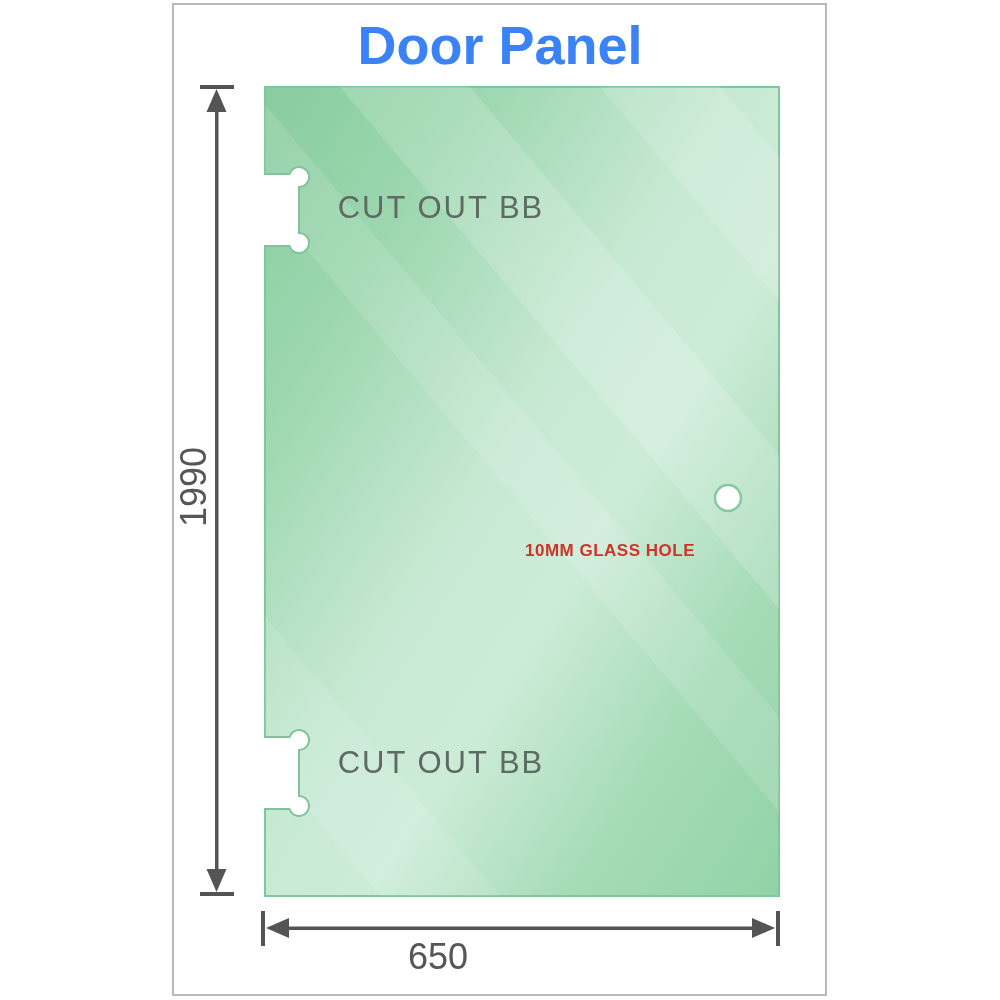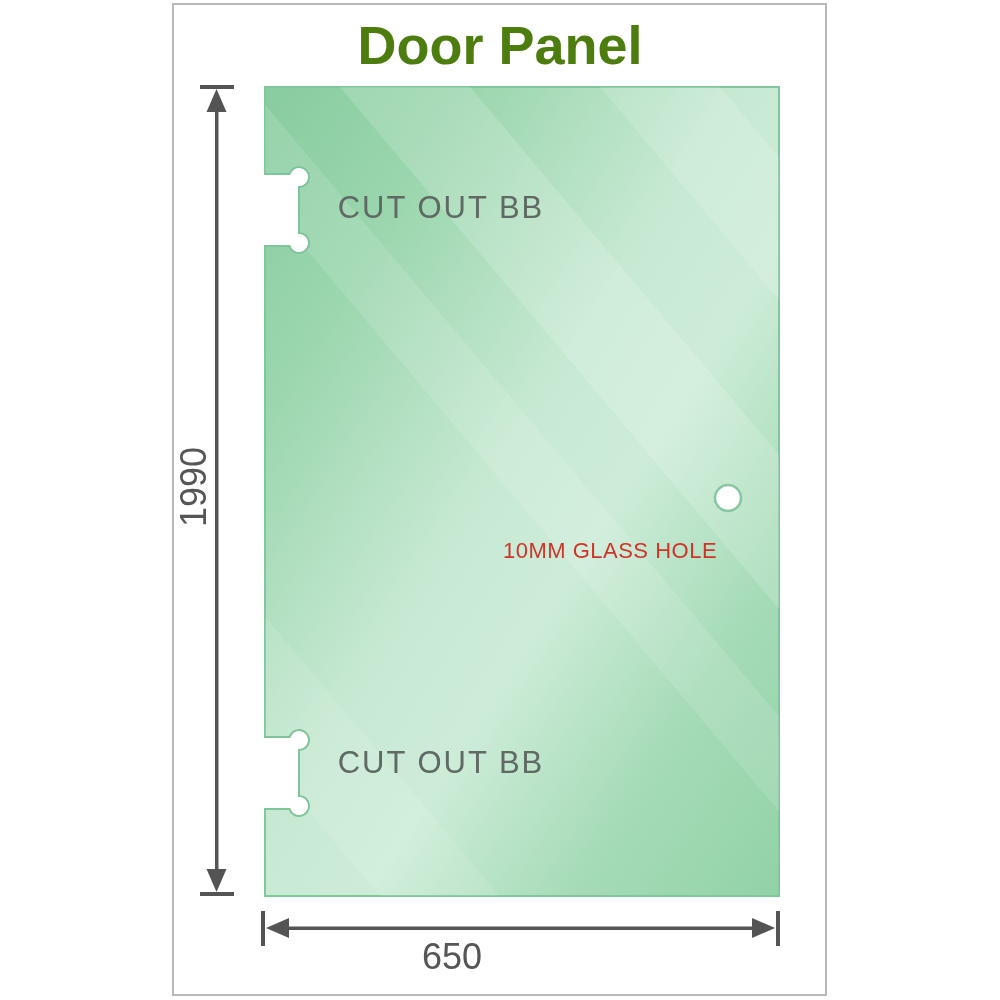--- a/index.html
+++ b/index.html
@@ -7,39 +7,39 @@
     width:1000px;height:1000px;position:relative;overflow:hidden;
     font-family:"Liberation Sans",sans-serif;
   }
   .frame{
     position:absolute;left:172px;top:3px;width:651px;height:989px;
     border:2px solid #b9b9b9;background:#ffffff;
   }
   .abs{position:absolute;}
   .centered{transform:translate(-50%,-50%);white-space:nowrap;}
   .title{
-    left:500px;top:45px;font-size:54px;font-weight:bold;color:#4d7c0f;
+    left:500px;top:45px;font-size:54px;font-weight:bold;color:#3b82f6;
     letter-spacing:0px;
   }
   .cutout-label{
     font-size:31px;font-weight:normal;color:#5f6a64;letter-spacing:2px;
   }
   .hole-label{
-    left:610px;top:551px;font-size:22px;font-weight:normal;color:#cf3428;
+    left:610px;top:551px;font-size:17px;font-weight:bold;color:#cf3428;
     letter-spacing:0.5px;
   }
   .dim-label{
     font-size:36px;color:#565656;font-weight:normal;
   }
   .dim-label.vertical{
     left:194px;top:487px;
     transform:translate(-50%,-50%) rotate(-90deg);
   }
   .dim-label.horizontal{
-    left:452px;top:957px;
+    left:438px;top:957px;
   }
   svg{position:absolute;left:0;top:0;}
 </style>
 </head>
 <body>
 
 <div class="frame"></div>
 
 <svg width="1000" height="1000" viewBox="0 0 1000 1000">
   <defs>

